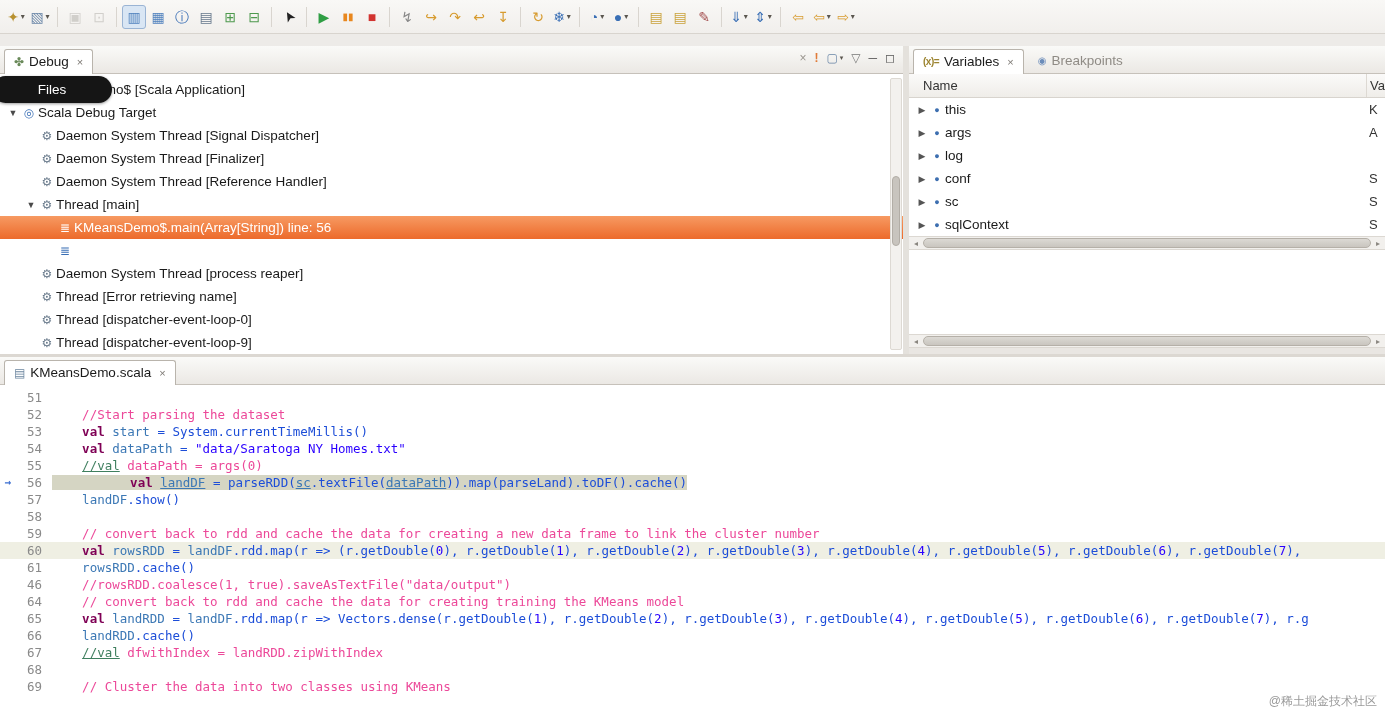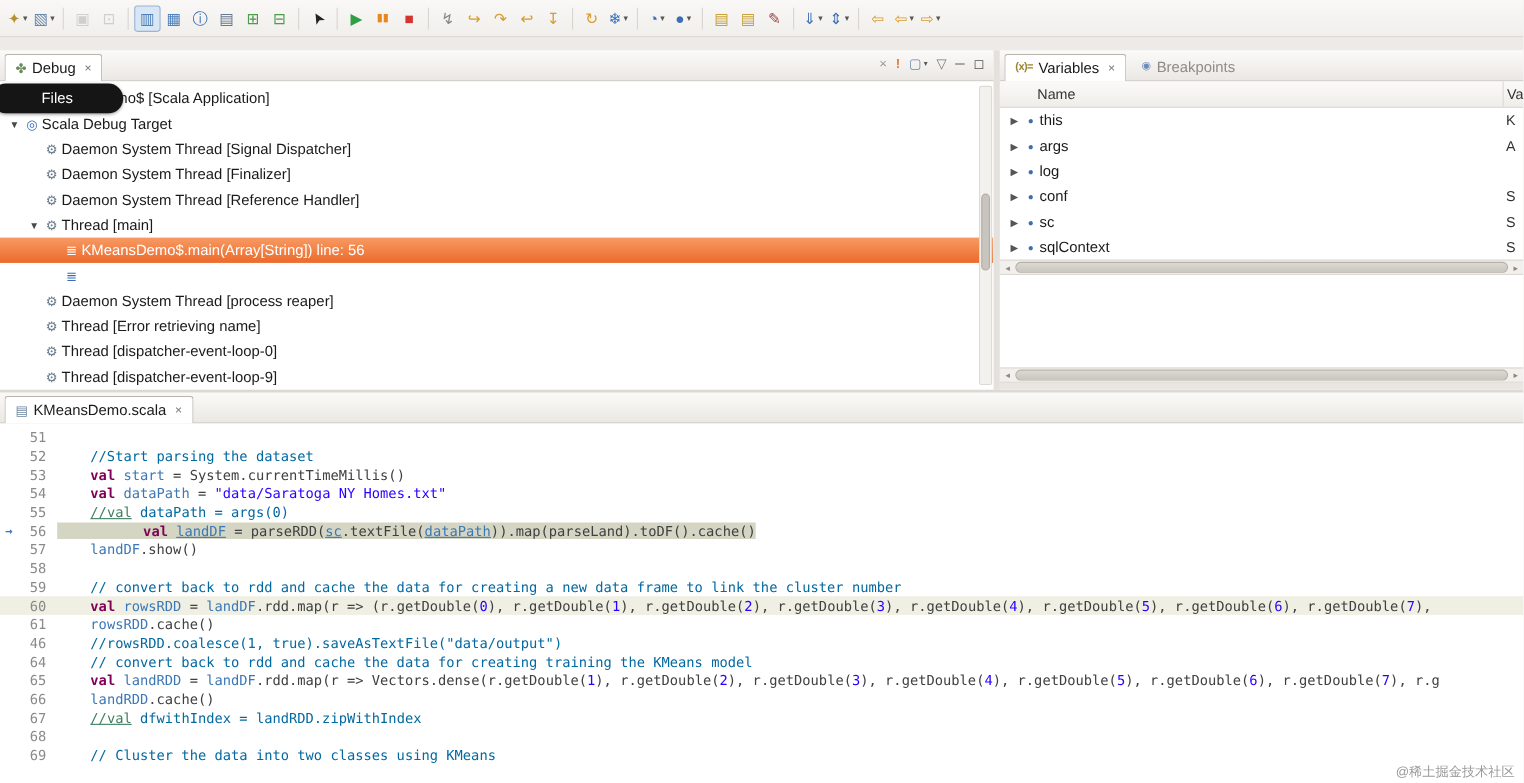--- a/index.html
+++ b/index.html
@@ -49,21 +49,21 @@
                font-size:13.5px; z-index:9; box-shadow:0 1px 3px rgba(0,0,0,.4); }
   .vscroll { position:absolute; right:1px; top:32px; bottom:4px; width:12px; background:#f3f1ee;
              border:1px solid #ddd9d3; border-radius:2px; }
   .vthumb { position:absolute; left:1px; right:1px; top:36%; height:26%; background:#c8c4be;
             border:1px solid #b2ada6; border-radius:6px; }
 
   
   .vars-cols { height:24px; flex:0 0 24px; background:linear-gradient(#fbfaf9,#efede9);
                border-bottom:1px solid #d8d4ce; font-size:13px; color:#333; position:relative;
                display:flex; align-items:center; }
-  .vars-cols .colname { padding-left:14px;margin-left:20px; }
+  .vars-cols .colname { padding-left:14px; }
   .colval { position:absolute; right:0; top:0; bottom:0; width:19px; border-left:1px solid #ddd9d3;
             display:flex; align-items:center; overflow:hidden; padding-left:3px; }
   .vrow { height:23px; display:flex; align-items:center; padding-left:6px; position:relative; font-size:13.5px; }
   .vexp { width:14px; flex:0 0 14px; font-size:9px; color:#555; text-align:center; }
   .vicon { width:16px; flex:0 0 16px; font-size:9px; text-align:center; color:#3d6fb0; }
   .vval { position:absolute; right:0; width:19px; overflow:hidden; font-size:13px; color:#333; padding-left:3px; }
   .hscroll { height:14px; flex:0 0 14px; background:#f2f0ed; border-top:1px solid #dcd8d2;
              border-bottom:1px solid #dcd8d2; display:flex; align-items:stretch; }
   .harrow { width:14px; flex:0 0 14px; font-size:8px; color:#8a8680; display:flex; align-items:center; justify-content:center; }
   .hthumb { flex:1; margin:1px 0; background:linear-gradient(#dcd9d4,#c9c5bf); border:1px solid #b5b0a8; border-radius:6px; }
@@ -75,25 +75,25 @@
   .ed-tabs { height:28px; flex:0 0 28px; background:linear-gradient(#fafaf8,#ebe8e4);
              border-bottom:1px solid #c6c1ba; display:flex; align-items:flex-end; }
   .ed-body { flex:1; position:relative; overflow:hidden; background:#fff; padding-top:4px;
              font-family:"DejaVu Sans Mono", monospace; }
   .cline { height:17px; line-height:17px; display:flex; white-space:pre; font-size:12.5px; }
   .cline.rowhl { background:#efefe3; }
   .ann { width:16px; flex:0 0 16px; text-align:center; color:#3d6fd1; font-weight:bold; font-size:11px; }
   .lnum { width:26px; flex:0 0 26px; text-align:right; color:#8a8a8a; }
   .ctext { padding-left:10px; }
   .dbghl { background:#d5d5c3;padding-left:48px; }
-  .sg-d { color:#404040; }
+  .sg-d { color:#1d4ed8; }
   .sg-k { color:#7f0055; font-weight:bold; }
   .sg-v { color:#3c78b5; }
   .sg-s { color:#2a00ff; }
-  .sg-c { color:#0369a1; }
+  .sg-c { color:#ec4899; }
   .sg-n { color:#2a00ff; }
   .sg-u { color:#3c78b5; text-decoration:underline; }
   .sg-cu { color:#3f7f5f; text-decoration:underline; }
   .watermark { position:absolute; right:8px; bottom:2px; color:#9a9a9a; font-size:12px;
                font-family:"Liberation Sans", sans-serif; }
 </style>
 </head>
 <body>
 
 <div class="app">

